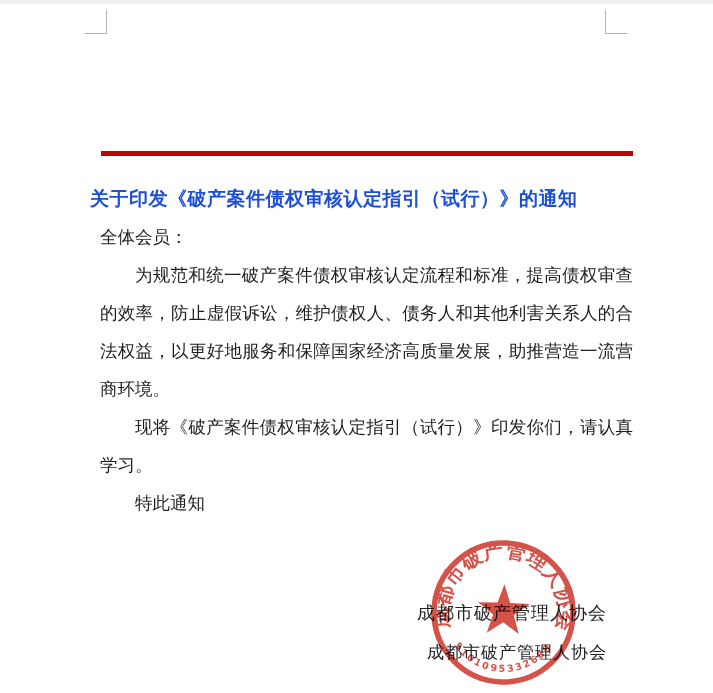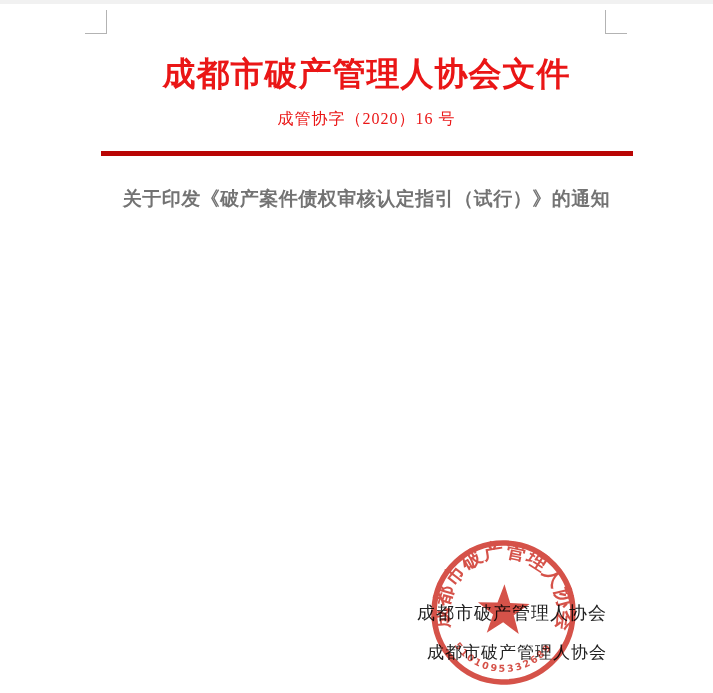--- a/index.html
+++ b/index.html
@@ -49,22 +49,21 @@
     font-size:16px;
     color:var(--header-red);
     letter-spacing:1px;
   }
   .divider{
     position:absolute;left:101px;top:151px;width:532px;height:5px;
     background:var(--divider-red);
   }
   .notice-title{
     position:absolute;left:90px;top:186px;width:553px;
-    text-align:center;
-    font-size:19px;font-weight:bold;color:#737373;
+    font-size:19px;font-weight:bold;color:#1d4ed8;
     letter-spacing:0.5px;
   }
   .body-text{
     position:absolute;left:100px;top:218px;width:533px;
     font-size:17.5px;
     line-height:38px;
     color:var(--body-text);
     text-align:justify;
   }
   .body-text p{text-indent:2em;}
@@ -104,29 +103,31 @@
 </style>
 </head>
 <body>
 
 <div class="page">
 
   <div class="top-strip"></div>
   <div class="crop-mark left"></div>
   <div class="crop-mark right"></div>
 
-  <div class="doc-header">
-    <div class="org-title">成都市破产管理人协会文件</div>
-    <div class="doc-number">成管协字（2020）16 号</div>
-  </div>
 
   <div class="divider"></div>
 
   <div class="notice-title">关于印发《破产案件债权审核认定指引（试行）》的通知</div>
 
+  <div class="body-text">
+    <div class="salutation">全体会员：</div>
+    <p>为规范和统一破产案件债权审核认定流程和标准，提高债权审查的效率，防止虚假诉讼，维护债权人、债务人和其他利害关系人的合法权益，以更好地服务和保障国家经济高质量发展，助推营造一流营商环境。</p>
+    <p>现将《破产案件债权审核认定指引（试行）》印发你们，请认真学习。</p>
+    <div class="closing">特此通知</div>
+  </div>
 
   <div class="signature">
     <div class="sig-name">成都市破产管理人协会</div>
     <div class="sig-date">成都市破产管理人协会</div>
   </div>
 
   <svg class="seal" viewBox="0 0 150 150" xmlns="http://www.w3.org/2000/svg">
     <defs>
       <path id="sealTopArc" d="M 23.3 93.8 A 55 55 0 1 1 126.7 93.8"></path>
       <path id="sealBottomArc" d="M 23.9 104.5 A 59 59 0 0 0 126.1 104.5"></path>

